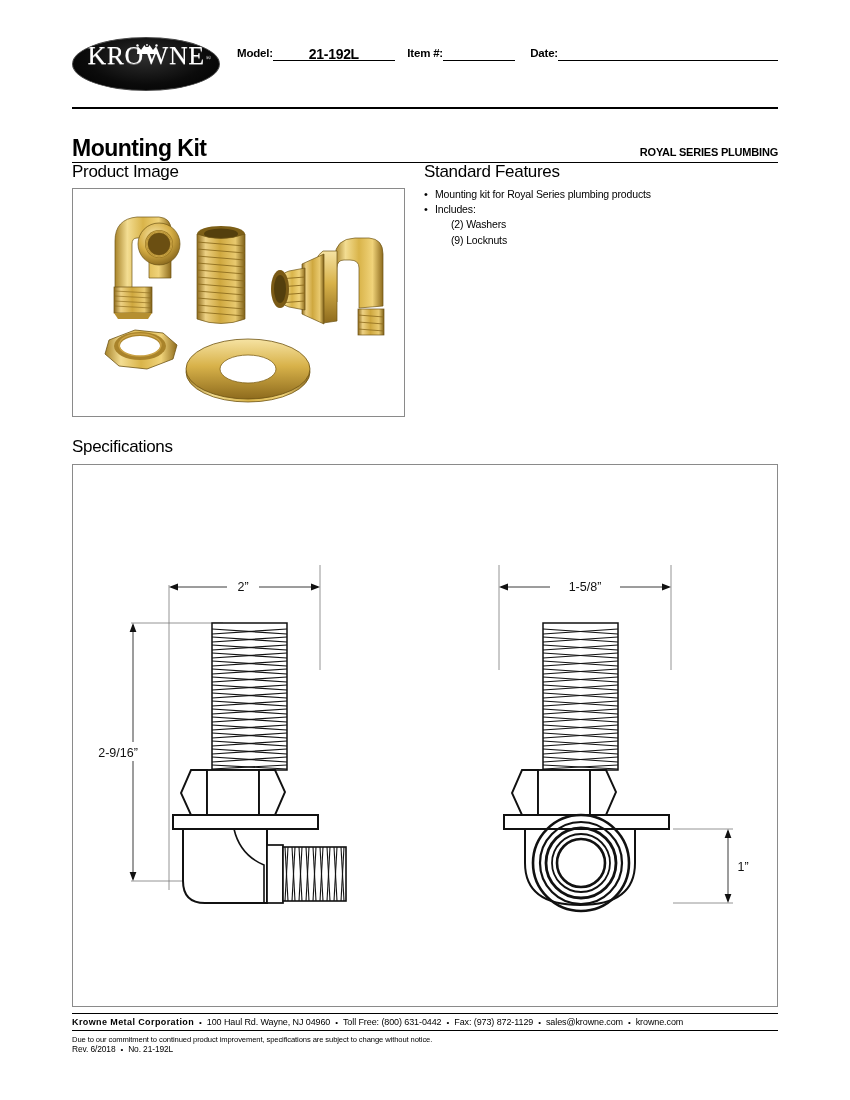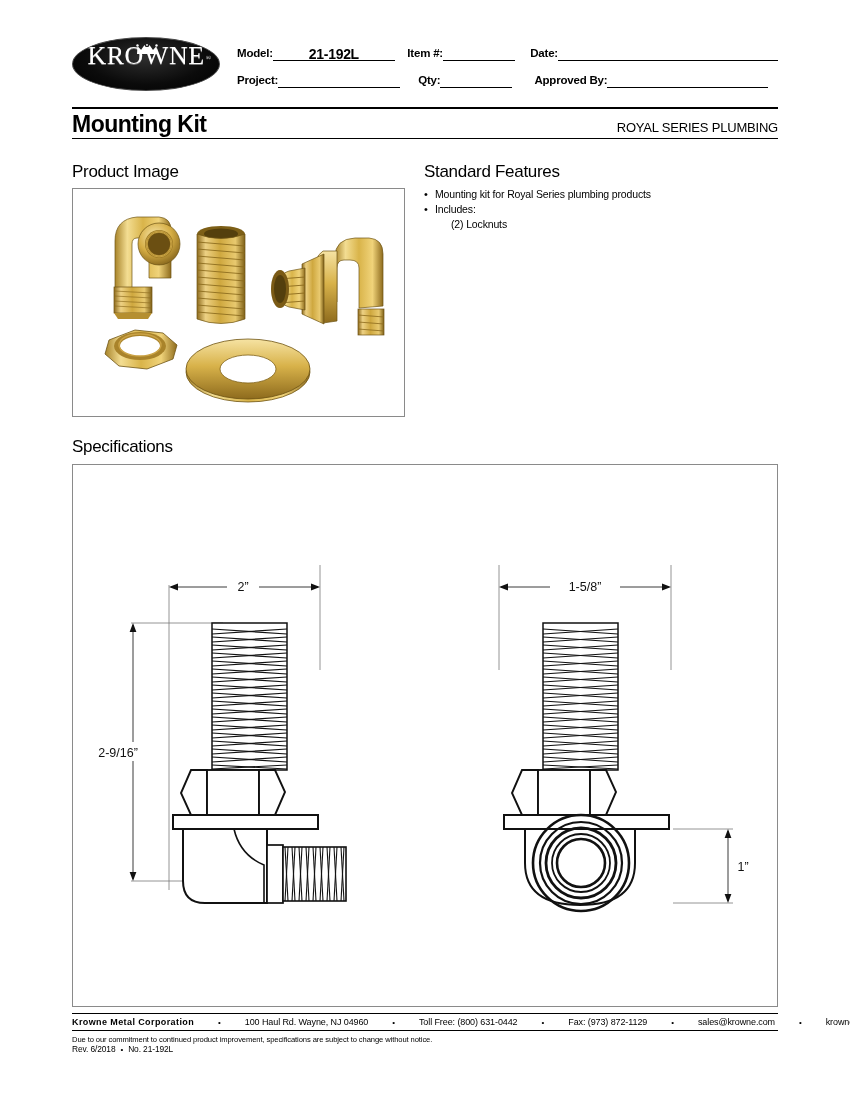--- a/index.html
+++ b/index.html
@@ -56,22 +56,22 @@
   .gap-a { width: 18px; }
   .gap-b { width: 22px; }
 
   
   .titlebar { position: absolute; left: 72px; top: 107px; width: 706px; }
   .title-rule-top { border-top: 2.2px solid #000; }
   .title-row {
     display: flex; justify-content: space-between; align-items: baseline;
     padding: 3px 0 2px 0;
   }
-  .product-title { font-size: 23px; font-weight: bold; letter-spacing: -0.5px; line-height: 1.05; }
-  .series-title { font-size: 13px; font-weight: normal; letter-spacing: -0.2px; }
+  .product-title { font-size: 23px; font-weight: bold; letter-spacing: -0.5px; line-height: 1.05; margin-top: 24px; }
+  .series-title { font-size: 11px; font-weight: bold; letter-spacing: -0.2px; }
   .title-rule-bot { border-top: 1.6px solid #000; }
 
   
   .sec-h { font-size: 17px; font-weight: normal; letter-spacing: -0.3px; }
 
   
   .pi-head { position: absolute; left: 72px; top: 162px; }
   .pi-box {
     position: absolute; left: 72px; top: 188px; width: 333px; height: 229px;
     border: 1px solid #8a8a8a; background: #fff; overflow: hidden;
@@ -91,21 +91,21 @@
     border: 1px solid #8a8a8a; background: #fff;
   }
   .sp-svg { position: absolute; left: 0; top: 0; width: 706px; height: 543px; }
 
   
   .footer { position: absolute; left: 72px; top: 1013px; width: 706px; }
   .foot-rule { border-top: 1.6px solid #000; }
   .foot-rule-thin { border-top: 0.9px solid #000; }
   .foot-line1 {
     display: flex; align-items: baseline; justify-content: flex-start;
-    font-size: 9px; padding: 3px 0 3px 0; letter-spacing: -0.1px; white-space: nowrap; gap: 19px;
+    font-size: 9px; padding: 3px 0 3px 0; letter-spacing: -0.1px; white-space: nowrap;
   }
   .foot-company { font-weight: bold; letter-spacing: 0.4px; font-size: 9px; }
   .foot-sep { padding: 0 5px; font-size: 8px; }
   .foot-line2 {
     display: flex; justify-content: space-between; align-items: baseline;
     font-size: 7.6px; padding-top: 4px; letter-spacing: -0.1px; flex-direction: column;
   }
   .foot-rev { display: flex; align-items: center; font-size: 8.4px; white-space: nowrap; }
 </style>
 </head>
@@ -145,42 +145,20 @@
         </div>
         <div class="gap-b"></div>
         <div class="fld">
           <span class="fld-label">Date:</span>
           <span class="fld-line w-date">
             <span class="fld-val"></span>
           </span>
         </div>
       </div>
 
-      <div class="form-row">
-        <div class="fld">
-          <span class="fld-label">Project:</span>
-          <span class="fld-line w-proj">
-            <span class="fld-val"></span>
-          </span>
-        </div>
-        <div class="gap-a"></div>
-        <div class="fld">
-          <span class="fld-label">Qty:</span>
-          <span class="fld-line w-qty">
-            <span class="fld-val"></span>
-          </span>
-        </div>
-        <div class="gap-b"></div>
-        <div class="fld">
-          <span class="fld-label">Approved By:</span>
-          <span class="fld-line w-appr">
-            <span class="fld-val"></span>
-          </span>
-        </div>
-      </div>
     </div>
   </div>
 
   <div class="titlebar">
     <div class="title-rule-top"></div>
     <div class="title-row">
       <span class="product-title">Mounting Kit</span>
       <span class="series-title">ROYAL SERIES PLUMBING</span>
     </div>
     <div class="title-rule-bot"></div>
@@ -294,21 +272,22 @@
   <div class="sec-h sf-head">Standard Features</div>
   <div class="sf-list">
     <div class="sf-li">
       <span class="sf-bullet">•</span>
       <span>Mounting kit for Royal Series plumbing products</span>
     </div>
     <div class="sf-li">
       <span class="sf-bullet">•</span>
       <span>Includes:</span>
     </div>
-    <div class="sf-sub">(2) Locknuts</div>
+    <div class="sf-sub">(2) Washers</div>
+    <div class="sf-sub">(9) Locknuts</div>
   </div>
 
   <div class="sec-h sp-head">Specifications</div>
   <div class="sp-box">
     <svg class="sp-svg" viewBox="0 0 706 543">
 
       <g>
 
         <g stroke="#7a7a7a" stroke-width="0.8" fill="none">
           <line x1="96" y1="120" x2="96" y2="425"></line>

